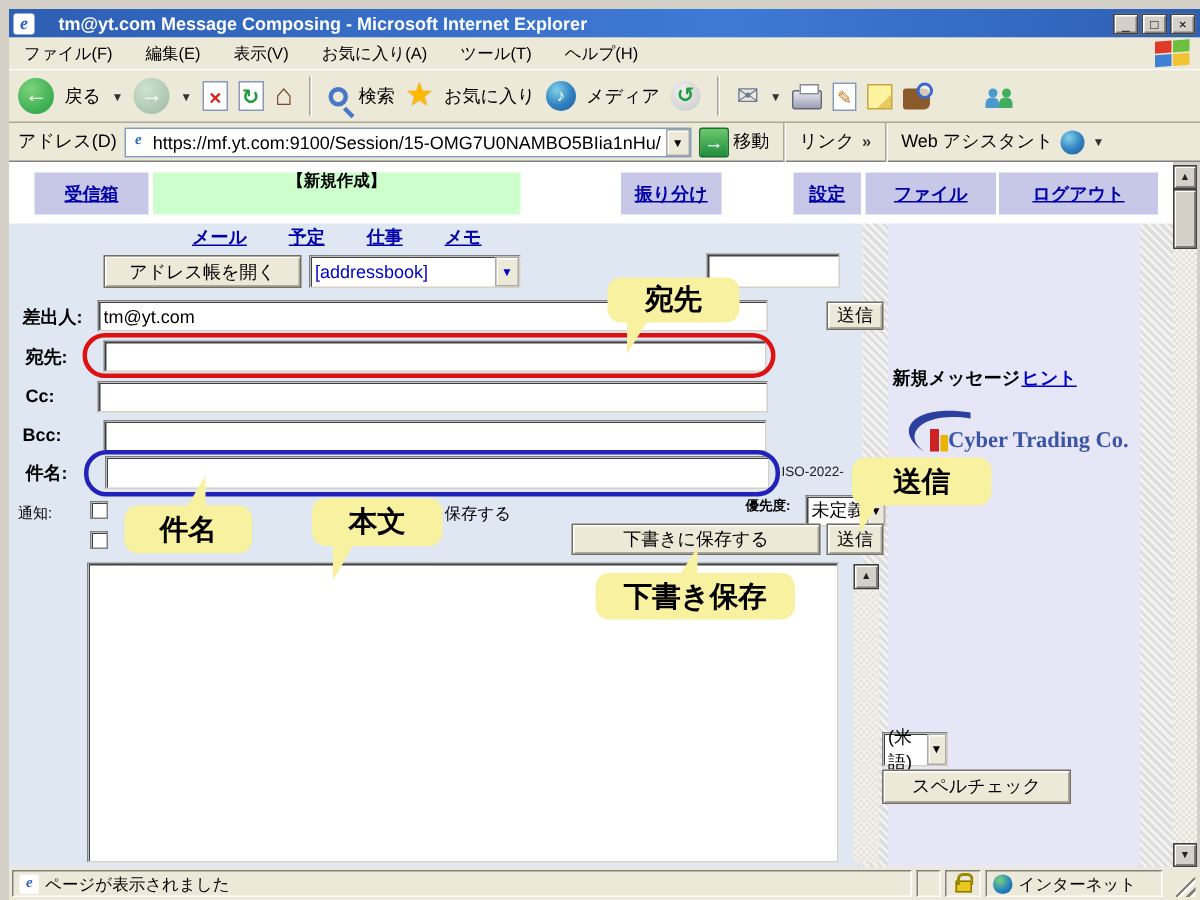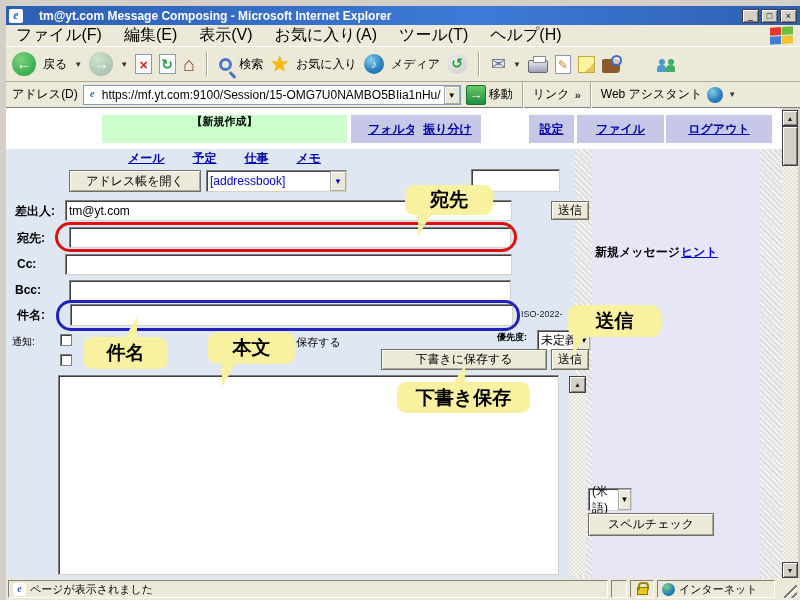--- a/index.html
+++ b/index.html
@@ -13,21 +13,21 @@
   #titlebar .ttl { color:#fff; font-weight:bold; font-size:12px; margin-left:16px; white-space:nowrap; }
   .ie-e { display:inline-block; width:14px; height:14px; background:#fff; border-radius:2px;
     color:#2E64C8; font-weight:bold; font-style:italic; font-size:12px; line-height:13px; text-align:center; font-family:"Liberation Serif",serif; }
   .wbtns { margin-left:auto; display:flex; gap:2px; }
   .wbtn { width:17px; height:14px; background:#D4D0C8; border:1px solid #404040;
     box-shadow:inset 1px 1px 0 #fff, inset -1px -1px 0 #808080;
     font-size:9px; line-height:12px; text-align:center; color:#000; }
 
   
   #menubar { left:3px; top:22px; width:794px; height:22px; background:#ECE9D8; display:flex; align-items:center; gap:22px; padding-left:10px; border-bottom:1px solid #fff; }
-  #menubar .mi { font-size:16px; color:#000;text-align:center; }
+  #menubar .mi { font-size:11px; color:#000;text-align:center; }
   #winflag { margin-left:auto; margin-right:6px; width:24px; height:17px; display:grid; grid-template-columns:11px 11px; grid-template-rows:8px 8px; gap:1px; transform:skewY(-4deg); }
   #winflag i { display:block; }
 
   
   #toolbar { left:3px; top:44px; width:794px; height:35px; background:#ECE9D8; border-bottom:1px solid #ACA899; display:flex; align-items:center; padding-left:6px; gap:7px; }
   .tlabel { font-size:12px; color:#000; }
   .tsep { width:2px; height:26px; border-left:1px solid #ACA899; border-right:1px solid #fff; margin:0 4px; }
   .circ { width:24px; height:24px; border-radius:50%; color:#fff; font-size:15px; line-height:23px; text-align:center; font-weight:bold; }
   .circ.back { background:radial-gradient(circle at 35% 30%,#7CD37C,#1F9E3F); }
   .circ.fwd  { background:radial-gradient(circle at 35% 30%,#CFe3CF,#9FB9A4); color:#fff; }
@@ -195,32 +195,32 @@
     <span class="drop">▼</span>
   </div>
 
   <div id="content" class="abs">
 
     <div id="formbg" class="abs"></div>
     <div id="hatchL" class="abs hatch"></div>
     <div id="sidepanel" class="abs"></div>
     <div id="hatchR" class="abs hatch"></div>
 
+    <div class="navcell abs" style="left:17px;width:76px">
+      <span class="navlink">受信箱</span>
+    </div>
     <div id="navgreen" class="abs">
       <div class="hdr">【新規作成】</div>
       <div class="row">
         <span class="navlink">メール</span>
         <span class="navlink">予定</span>
         <span class="navlink">仕事</span>
         <span class="navlink">メモ</span>
       </div>
     </div>
-    <div class="navcell abs" style="left:345px;width:83px">
-        <span class="navlink">フォルダ</span>
-      </div>
     <div class="navcell abs" style="left:408px;width:67px">
         <span class="navlink">振り分け</span>
       </div>
     <div class="navcell abs" style="left:523px;width:45px">
         <span class="navlink">設定</span>
       </div>
     <div class="navcell abs" style="left:571px;width:87px">
         <span class="navlink">ファイル</span>
       </div>
     <div class="navcell abs" style="left:660px;width:106px">
@@ -268,20 +268,28 @@
 
     <div class="sunk abs" style="left:52px;top:267px;width:501px;height:200px">
       <textarea class="txt" style="resize: none;"></textarea>
     </div>
     <div class="sbtn abs" style="left:563px;top:268px;width:17px;height:17px">▲</div>
     <div class="strack abs" style="left:563px;top:285px;width:17px;height:182px"></div>
 
     <span class="abs" style="left:589px;top:136px;font-size:12px;font-weight:bold">新規メッセージ</span>
     <span class="abs hintlink" style="left:675px;top:136px">ヒント</span>
 
+    <div class="abs" style="left:586px;top:160px;width:140px;height:45px">
+      <svg width="140" height="45" viewBox="0 0 140 45">
+        <path d="M55 7 C 18 1, 2 18, 24 33 C 8 21, 24 6, 55 11 Z" fill="#2B3F9F"></path>
+        <rect x="28" y="18" width="6" height="15" fill="#CC2222"></rect>
+        <rect x="35" y="22" width="5" height="11" fill="#E8B400"></rect>
+      </svg>
+      <span class="logo-text abs" style="left:40px;top:18px">Cyber Trading Co.</span>
+    </div>
 
     <div class="fakesel abs sunk" style="left:582px;top:380px;width:44px;height:23px">
       <span>(米語)</span>
         <span class="arr">▼</span>
     </div>
     <div class="btn3d abs" style="left:582px;top:405px;width:126px;height:23px">スペルチェック</div>
 
     <div class="callout abs" style="left:399px;top:77px;width:88px;height:30px">宛先</div>
     <div class="tail abs" style="left:412px;top:104px;border-top:24px solid #F7F1A0;border-right:15px solid transparent"></div>
 

